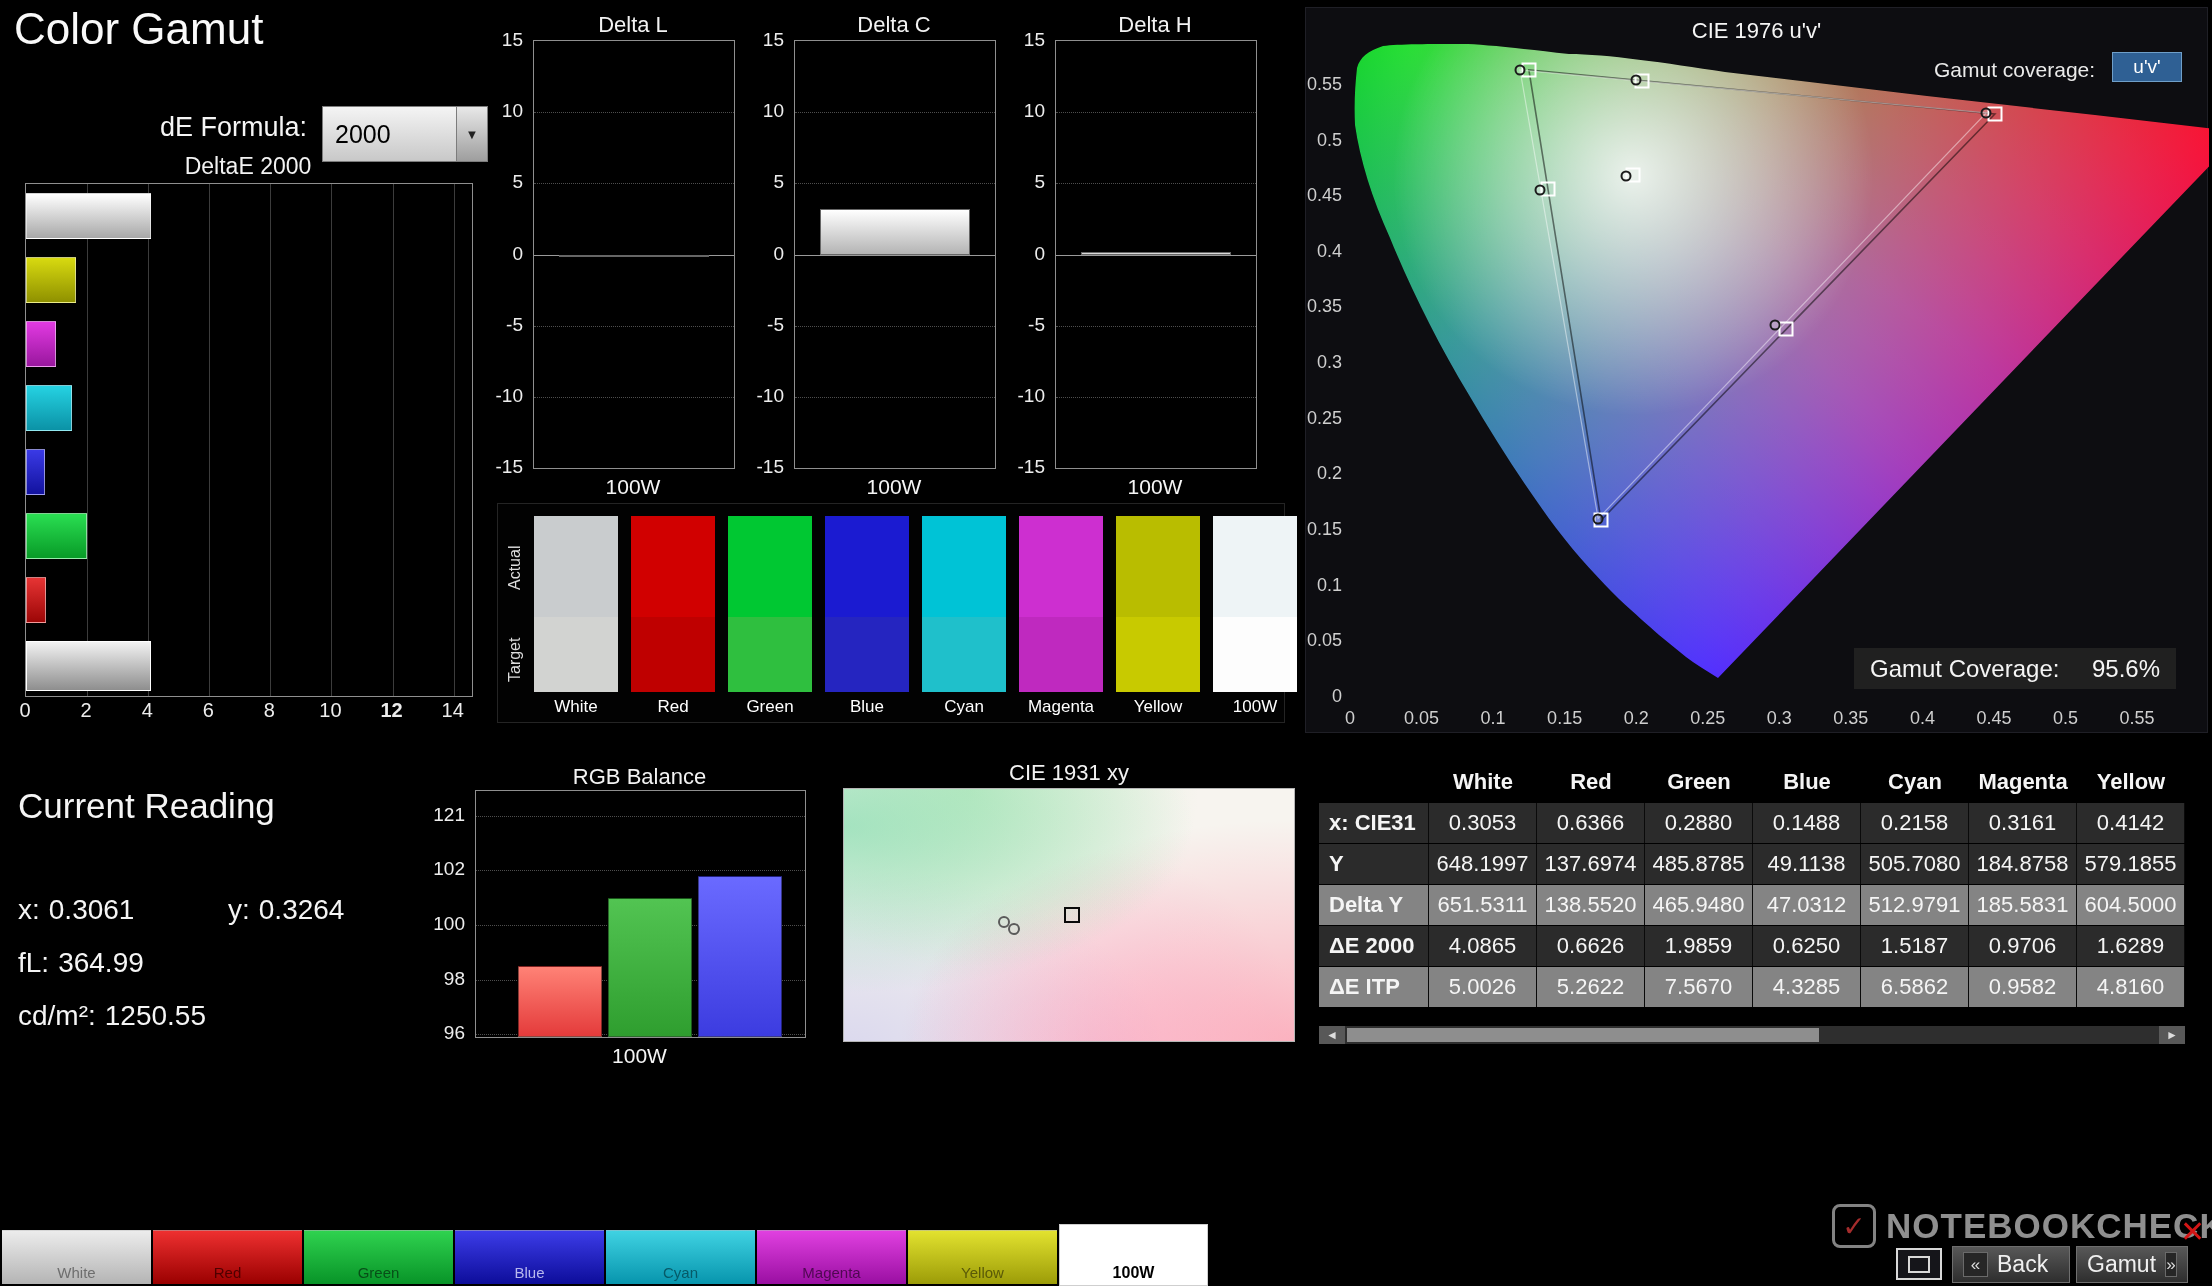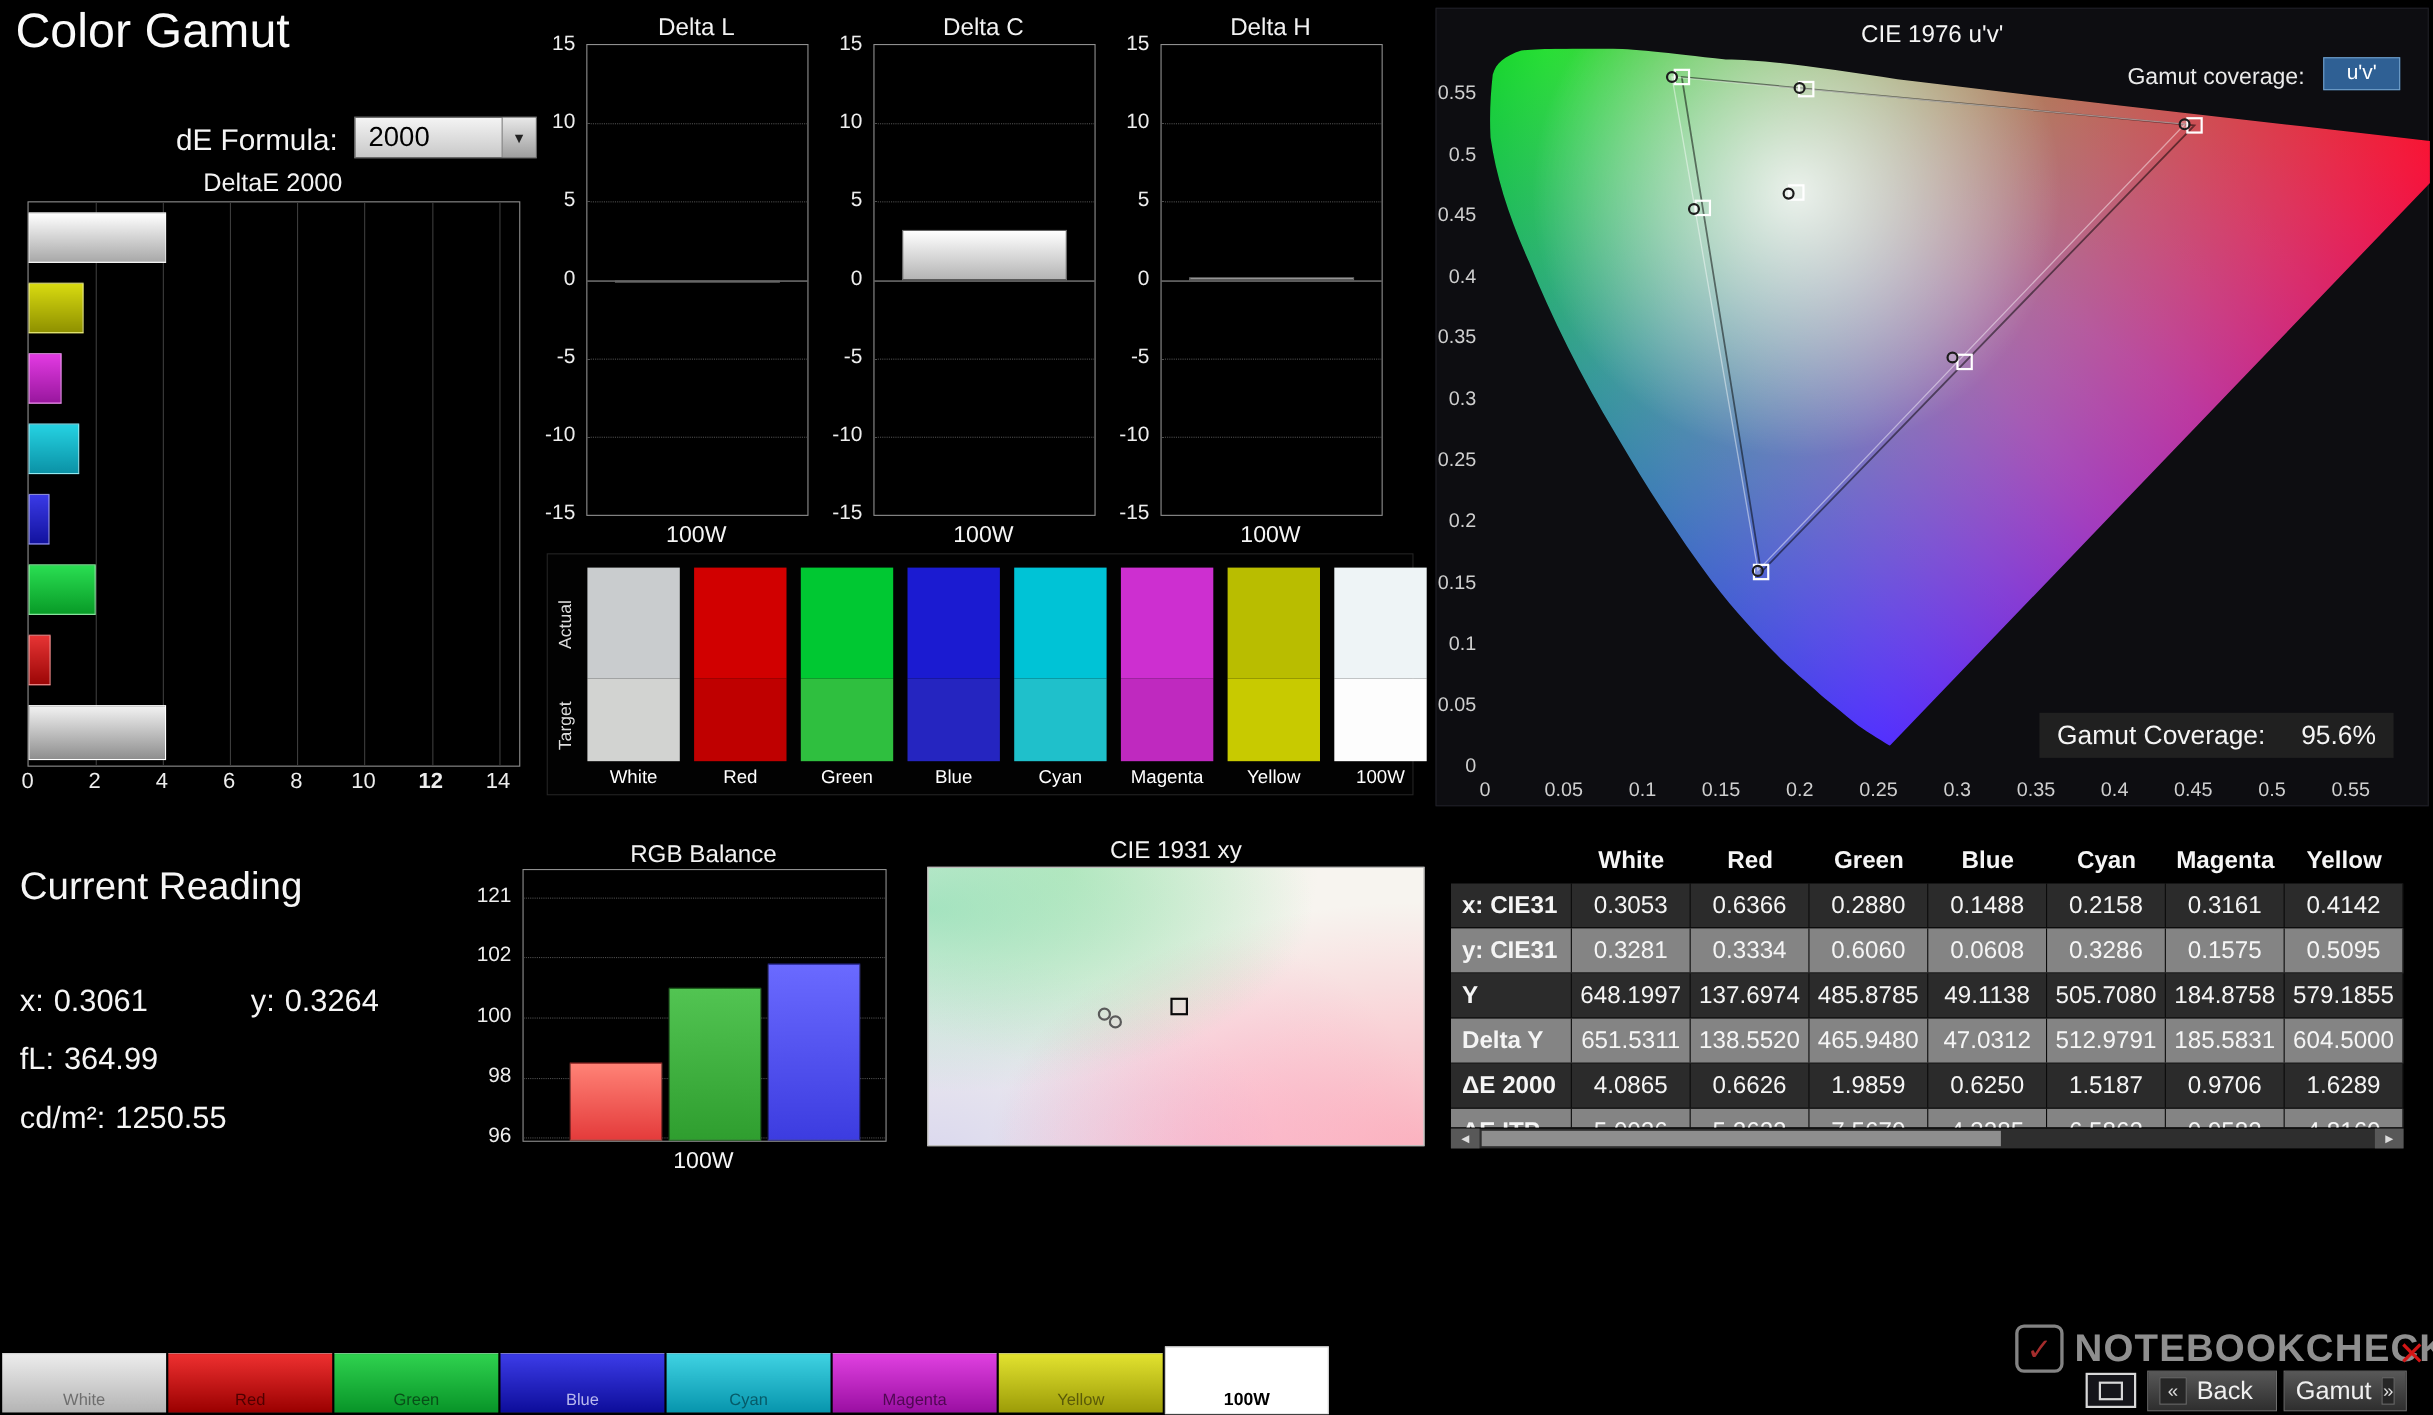--- a/index.html
+++ b/index.html
@@ -4,21 +4,21 @@
 <style>
   html,body{margin:0;padding:0;background:#000;}
   #root{position:relative;width:2212px;height:1286px;background:#000;overflow:hidden;
         font-family:"Liberation Sans","DejaVu Sans",sans-serif;color:#f5f5f5;}
   .abs{position:absolute;}
   .ctitle{color:#f2f2f2;}
 
   
   #page-title{left:14px;top:4px;font-size:44px;color:#fafafa;}
   #de-formula-label{left:160px;top:112px;font-size:27px;}
-  #de-formula-dd{left:322px;top:106px;width:166px;height:38px;display:flex;align-items:center;
+  #de-formula-dd{left:322px;top:106px;width:166px;height:56px;display:flex;align-items:center;
      background:linear-gradient(180deg,#f4f4f4,#c8c8c8);border:1px solid #7c7c7c;color:#000;box-sizing:border-box;gap:48px;}
   #de-formula-dd .ddval{flex:1;padding-left:12px;font-size:25px;}
   #de-formula-dd .ddarrow{width:30px;height:100%;display:flex;align-items:center;justify-content:center;
      background:linear-gradient(180deg,#e8e8e8,#9e9e9e);border-left:1px solid #7c7c7c;font-size:13px;color:#222;}
 
   
   .frame{position:absolute;background:#000;border:1px solid #8f8f8f;box-sizing:content-box;}
   .vgrid{position:absolute;top:0;bottom:0;width:1px;background:#3c3c3c;}
   .hgrid{position:absolute;left:0;right:0;height:0;border-top:1px dotted #4e4e4e;}
   .hgrid-zero{position:absolute;left:0;right:0;height:1px;background:#9a9a9a;}
@@ -449,30 +449,20 @@
         <div class="trow rdark">
           <div class="tc tl">x: CIE31</div>
           <div class="tc">0.3053</div>
           <div class="tc">0.6366</div>
           <div class="tc">0.2880</div>
           <div class="tc">0.1488</div>
           <div class="tc">0.2158</div>
           <div class="tc">0.3161</div>
           <div class="tc">0.4142</div>
         </div>
-        <div class="trow rlight">
-          <div class="tc tl">y: CIE31</div>
-          <div class="tc">0.3281</div>
-          <div class="tc">0.3334</div>
-          <div class="tc">0.6060</div>
-          <div class="tc">0.0608</div>
-          <div class="tc">0.3286</div>
-          <div class="tc">0.1575</div>
-          <div class="tc">0.5095</div>
-        </div>
         <div class="trow rdark">
           <div class="tc tl">Y</div>
           <div class="tc">648.1997</div>
           <div class="tc">137.6974</div>
           <div class="tc">485.8785</div>
           <div class="tc">49.1138</div>
           <div class="tc">505.7080</div>
           <div class="tc">184.8758</div>
           <div class="tc">579.1855</div>
         </div>

